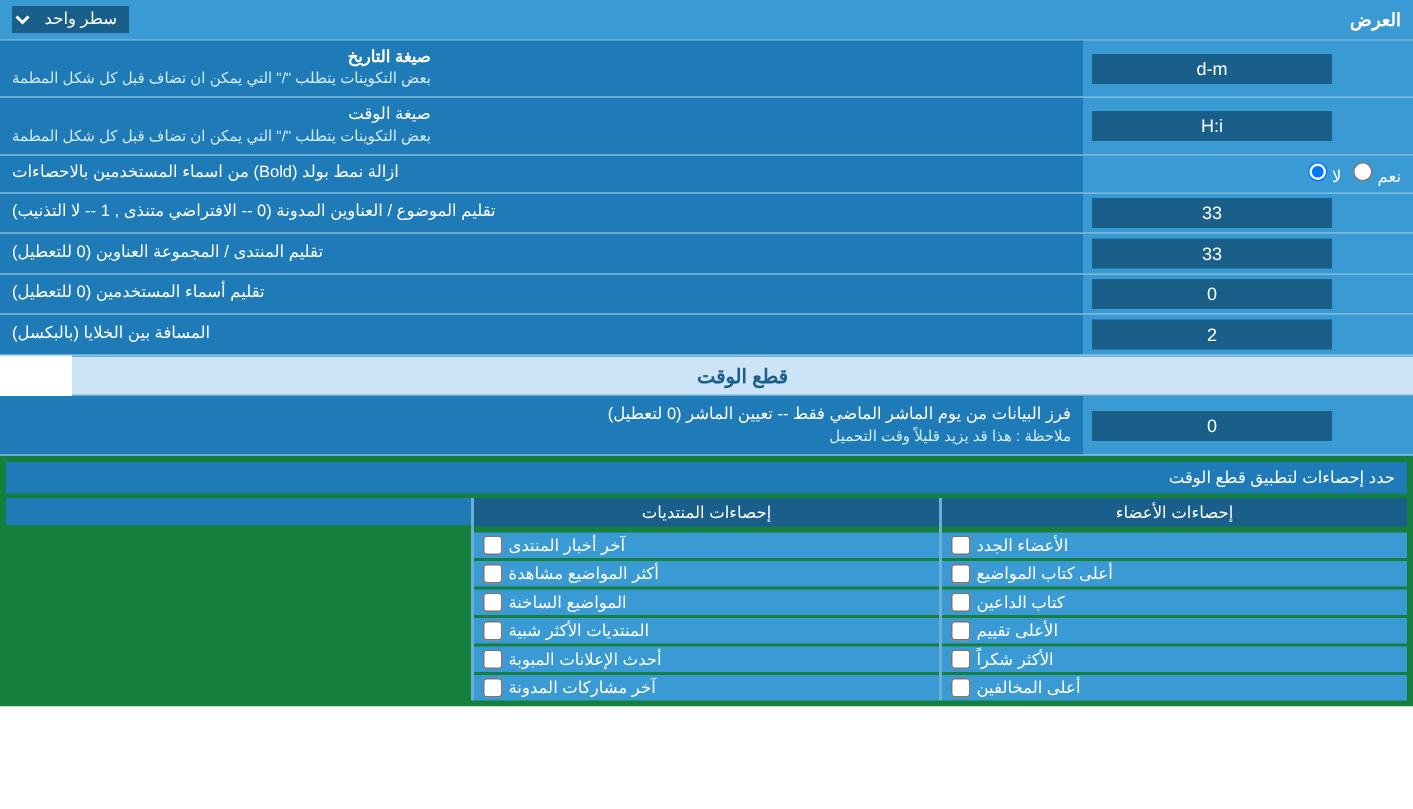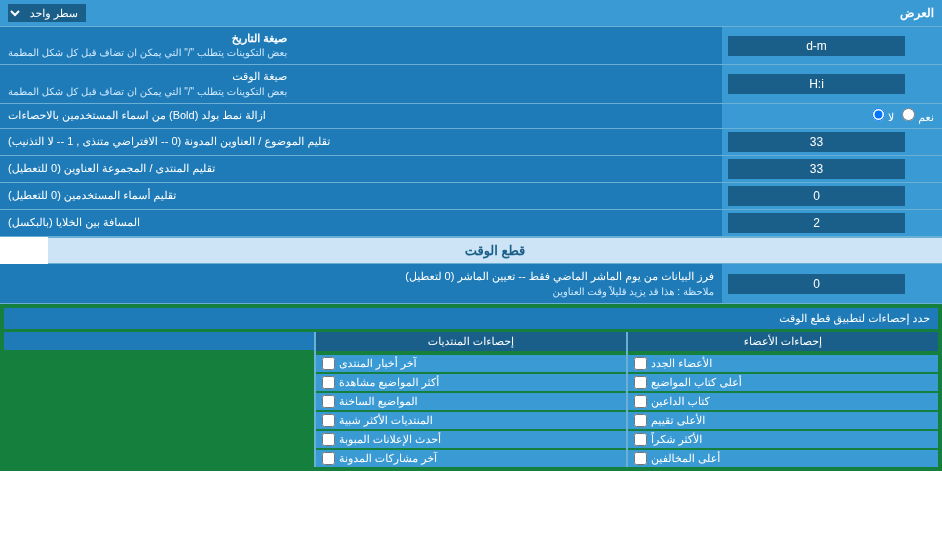--- a/index.html
+++ b/index.html
@@ -45,21 +45,21 @@
       min-width: 220px;
     }
 
     .row-input input[type="text"] {
       background: #1a5f8a;
       color: #fff;
       border: none;
       padding: 3px 6px;
       font-size: 12px;
       text-align: center;
-      width: 177px;
+      width: 160px;
       direction: ltr;
     }
 
     
     .header-row {
       background: #3a9ad4;
       display: flex;
       align-items: center;
       justify-content: space-between;
       padding: 4px 8px;
@@ -290,21 +290,21 @@
   </div>
 
   <div class="cut-time-header">قطع الوقت</div>
 
   <div class="cut-time-row">
     <div class="row-input">
       <input type="text" value="0" style="">
     </div>
     <div class="cut-time-label">
       <div>فرز البيانات من يوم الماشر الماضي فقط -- تعيين الماشر (0 لتعطيل)</div>
-      <div class="note">ملاحظة : هذا قد يزيد قليلاً وقت العناوين</div>
+      <div class="note">ملاحظة : هذا قد يزيد قليلاً وقت التحميل</div>
     </div>
   </div>
 
   <div class="bottom-outer">
     <div class="stats-apply-row">حدد إحصاءات لتطبيق قطع الوقت</div>
 
     <div class="checkbox-grid">
 
       <div class="checkbox-col">
         <div class="checkbox-col-header">إحصاءات الأعضاء</div>

